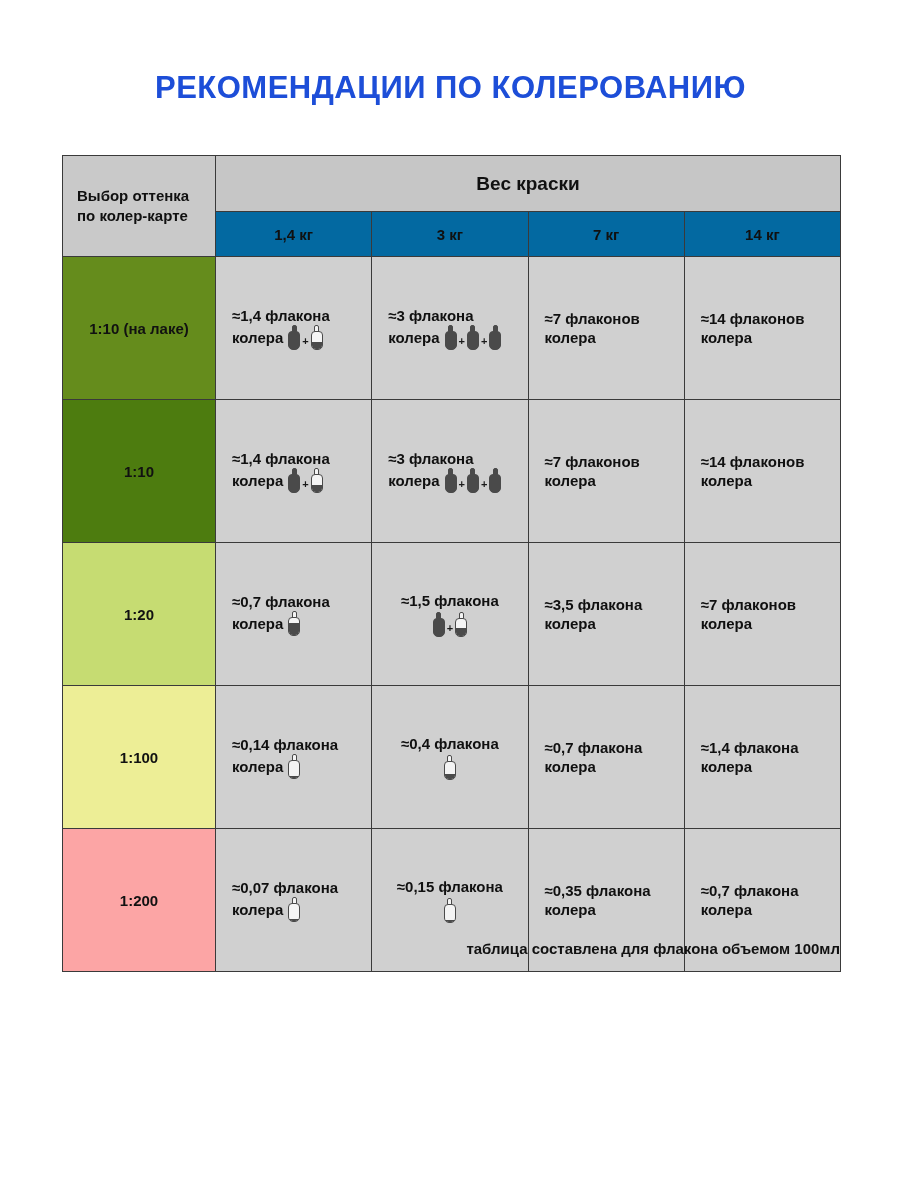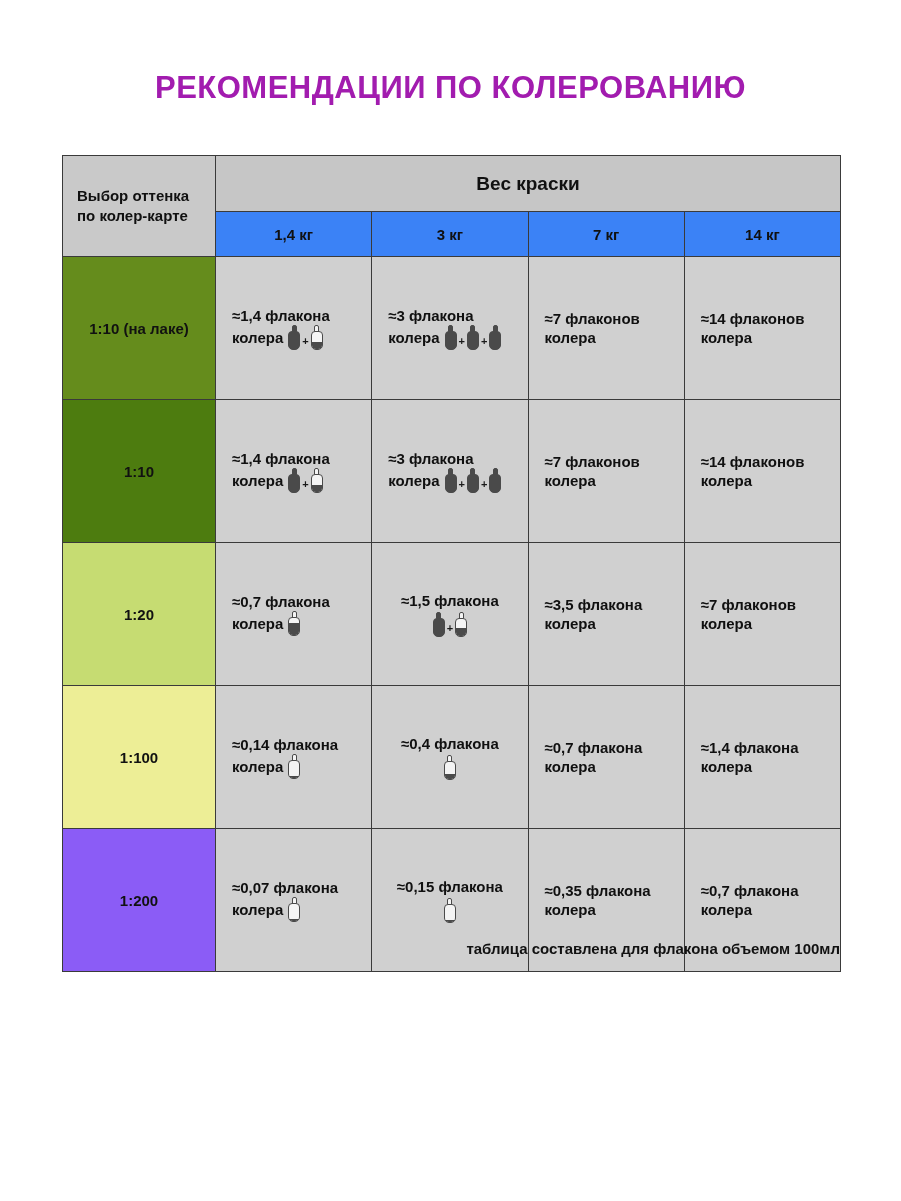--- a/index.html
+++ b/index.html
@@ -17,21 +17,21 @@
   
   .page-title {
     position: absolute;
     top: 70px;
     left: 0;
     width: 901px;
     text-align: center;
     font-size: 31px;
     font-weight: bold;
     letter-spacing: 0.5px;
-    color: #a21caf;
+    color: #1d4ed8;
   }
 
   
   .table-wrap {
     position: absolute;
     left: 62px;
     top: 155px;
     width: 688px;
   }
 
@@ -65,21 +65,21 @@
   }
   .th-group {
     background: #c6c6c6;
     font-size: 19px;
     font-weight: bold;
     text-align: center;
     height: 56px;
     color: #101010;
   }
   .th-weight {
-    background: #3b82f6;
+    background: #0369a1;
     font-size: 15px;
     font-weight: bold;
     height: 45px;
     color: #101010;
   }
 
   
   .td-shade {
     text-align: center;
     font-size: 15px;
@@ -349,21 +349,21 @@
             </span>
           </td>
           <td class="td-data">
             <span class="cell-inner"><span class="cell-text">≈0,7 флакона колера</span></span>
           </td>
           <td class="td-data">
             <span class="cell-inner"><span class="cell-text">≈1,4 флакона колера</span></span>
           </td>
         </tr>
         <tr>
-          <td class="td-shade" style="background: #8b5cf6;"><span>1:200</span></td>
+          <td class="td-shade" style="background: #fca5a5;"><span>1:200</span></td>
           <td class="td-data">
             <span class="cell-inner"><span class="cell-text">≈0,07 флакона колера</span><span class="bottles">
                 <span class="bottle hollow">
                   <span class="neck"></span>
                   <span class="body">
                     <span class="fill" style="height: 12%;"></span>
                   </span>
                 </span>
               </span></span>
           </td>

